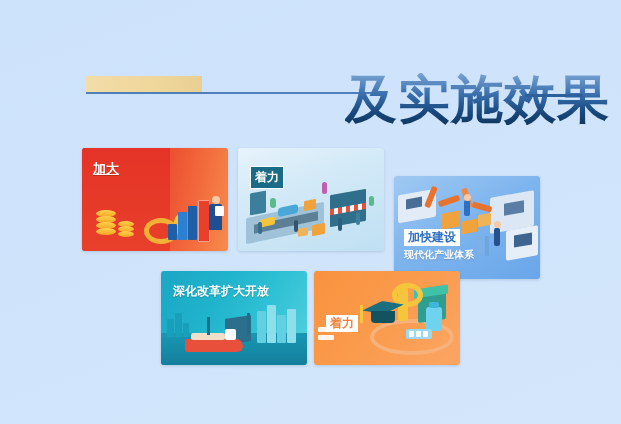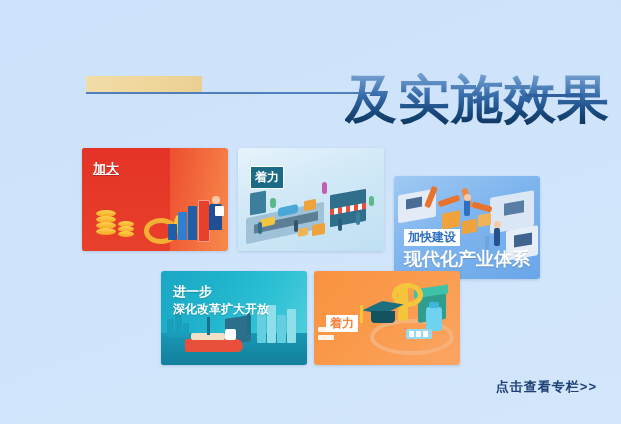--- a/index.html
+++ b/index.html
@@ -129,21 +129,21 @@
   #card-3 {
     left: 394px; top: 148px; width: 146px; height: 103px;
     background: linear-gradient(150deg, #9fc9f3 0%, #7fb5ee 45%, #69a6e9 100%);
     margin-top: 28px;
   }
   #card-3 .card-text { left: 10px; top: 53px; font-size: 13px; }
   #card-3 .ln1 {
     display: inline-block; background: #ffffff; color: #2f6fc0;
     padding: 1px 4px; margin-bottom: 3px; text-shadow: none; font-size: 12px;
   }
-  #card-3 .ln2 { font-size: 18px; }
+  #card-3 .ln2 { font-size: 10px; }
 
   
   #card-4 {
     left: 161px; top: 271px; width: 146px; height: 94px;
     background: linear-gradient(120deg, #1aa7c4 0%, #20b3cc 35%, #2ec0d4 62%, #57d2df 100%);
   }
   #card-4 .card-text { left: 12px; top: 13px; font-size: 13px; }
   #card-4 .ln1 { font-size: 13px; margin-bottom: 2px; }
   #card-4 .ln2 { font-size: 12px; font-family: Liberation Serif, serif; }
 
@@ -318,21 +318,20 @@
     <div class="bldg" style="left:64px;top:46px;width:26px;height:26px;background:#2b6f8c;transform:skewY(-8deg);"></div>
 
     <div class="deco" style="left:24px;top:68px;width:58px;height:13px;background:#e8503c;border-radius:3px 10px 8px 3px;"></div>
     <div class="deco" style="left:30px;top:62px;width:34px;height:7px;background:#f2dfc8;border-radius:2px;"></div>
     <div class="deco" style="left:64px;top:58px;width:11px;height:11px;background:#ffffff;border-radius:2px;"></div>
 
     <div class="deco" style="left:46px;top:46px;width:3px;height:18px;background:#1c6f8a;"></div>
     <div class="deco" style="left:86px;top:42px;width:3px;height:22px;background:#1c6f8a;"></div>
 
     <div class="card-text">
-      <span class="ln1">进一步</span>
       <span class="ln2">深化改革扩大开放</span>
     </div>
   </div>
 
   <div class="card" id="card-5">
 
     <div class="deco" style="left:56px;top:48px;width:76px;height:28px;border-radius:50%;border:4px solid #f6b27a;"></div>
 
     <div class="bldg" style="left:104px;top:20px;width:28px;height:30px;background:#2f9e8f;transform:skewY(-8deg);border-radius:2px;"></div>
     <div class="deco" style="left:100px;top:16px;width:34px;height:9px;background:#3fc2a8;transform:skewY(-8deg);"></div>
@@ -353,15 +352,14 @@
     <div class="deco" style="left:109px;top:60px;width:5px;height:6px;background:#ffffff;border-radius:1px;"></div>
 
     <div class="deco" style="left:4px;top:56px;width:16px;height:5px;background:#ffffff;border-radius:1px;opacity:0.9;"></div>
     <div class="deco" style="left:4px;top:64px;width:16px;height:5px;background:#ffffff;border-radius:1px;opacity:0.9;"></div>
 
     <div class="card-text">
       <span class="ln1">着力</span>
     </div>
   </div>
 
-  <div id="footer-link">点击查看专栏&gt;&gt;</div>
 
 </div>
 
 </body></html>

